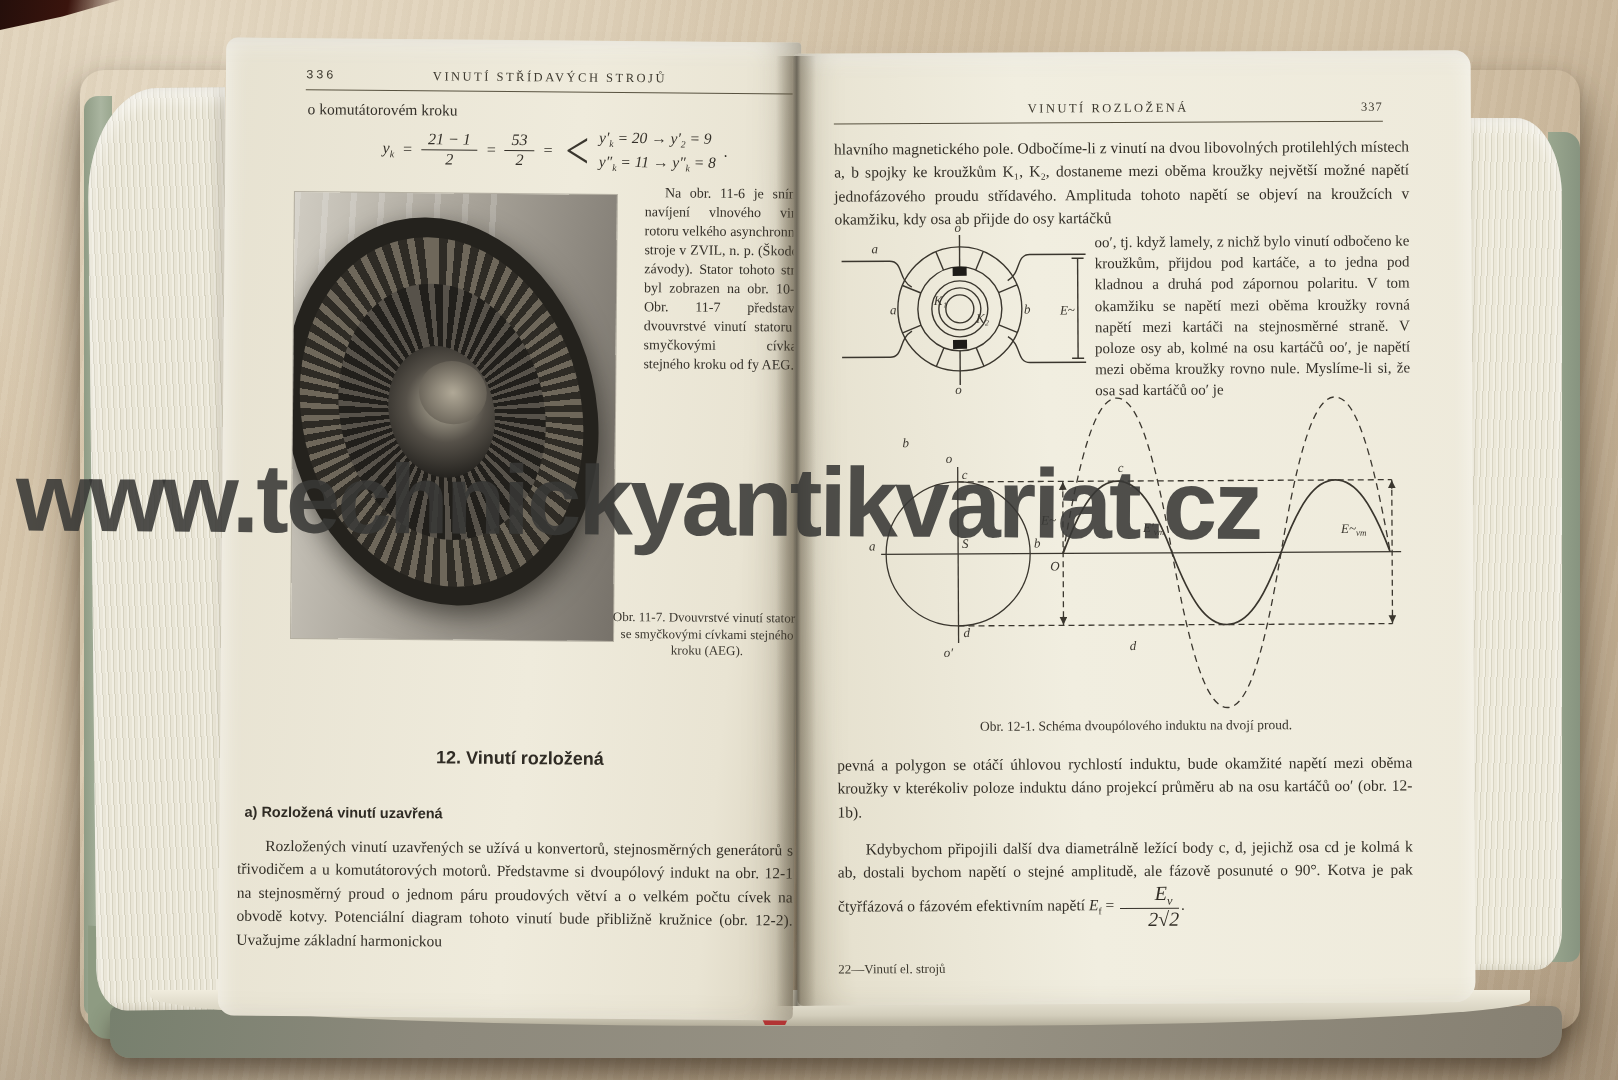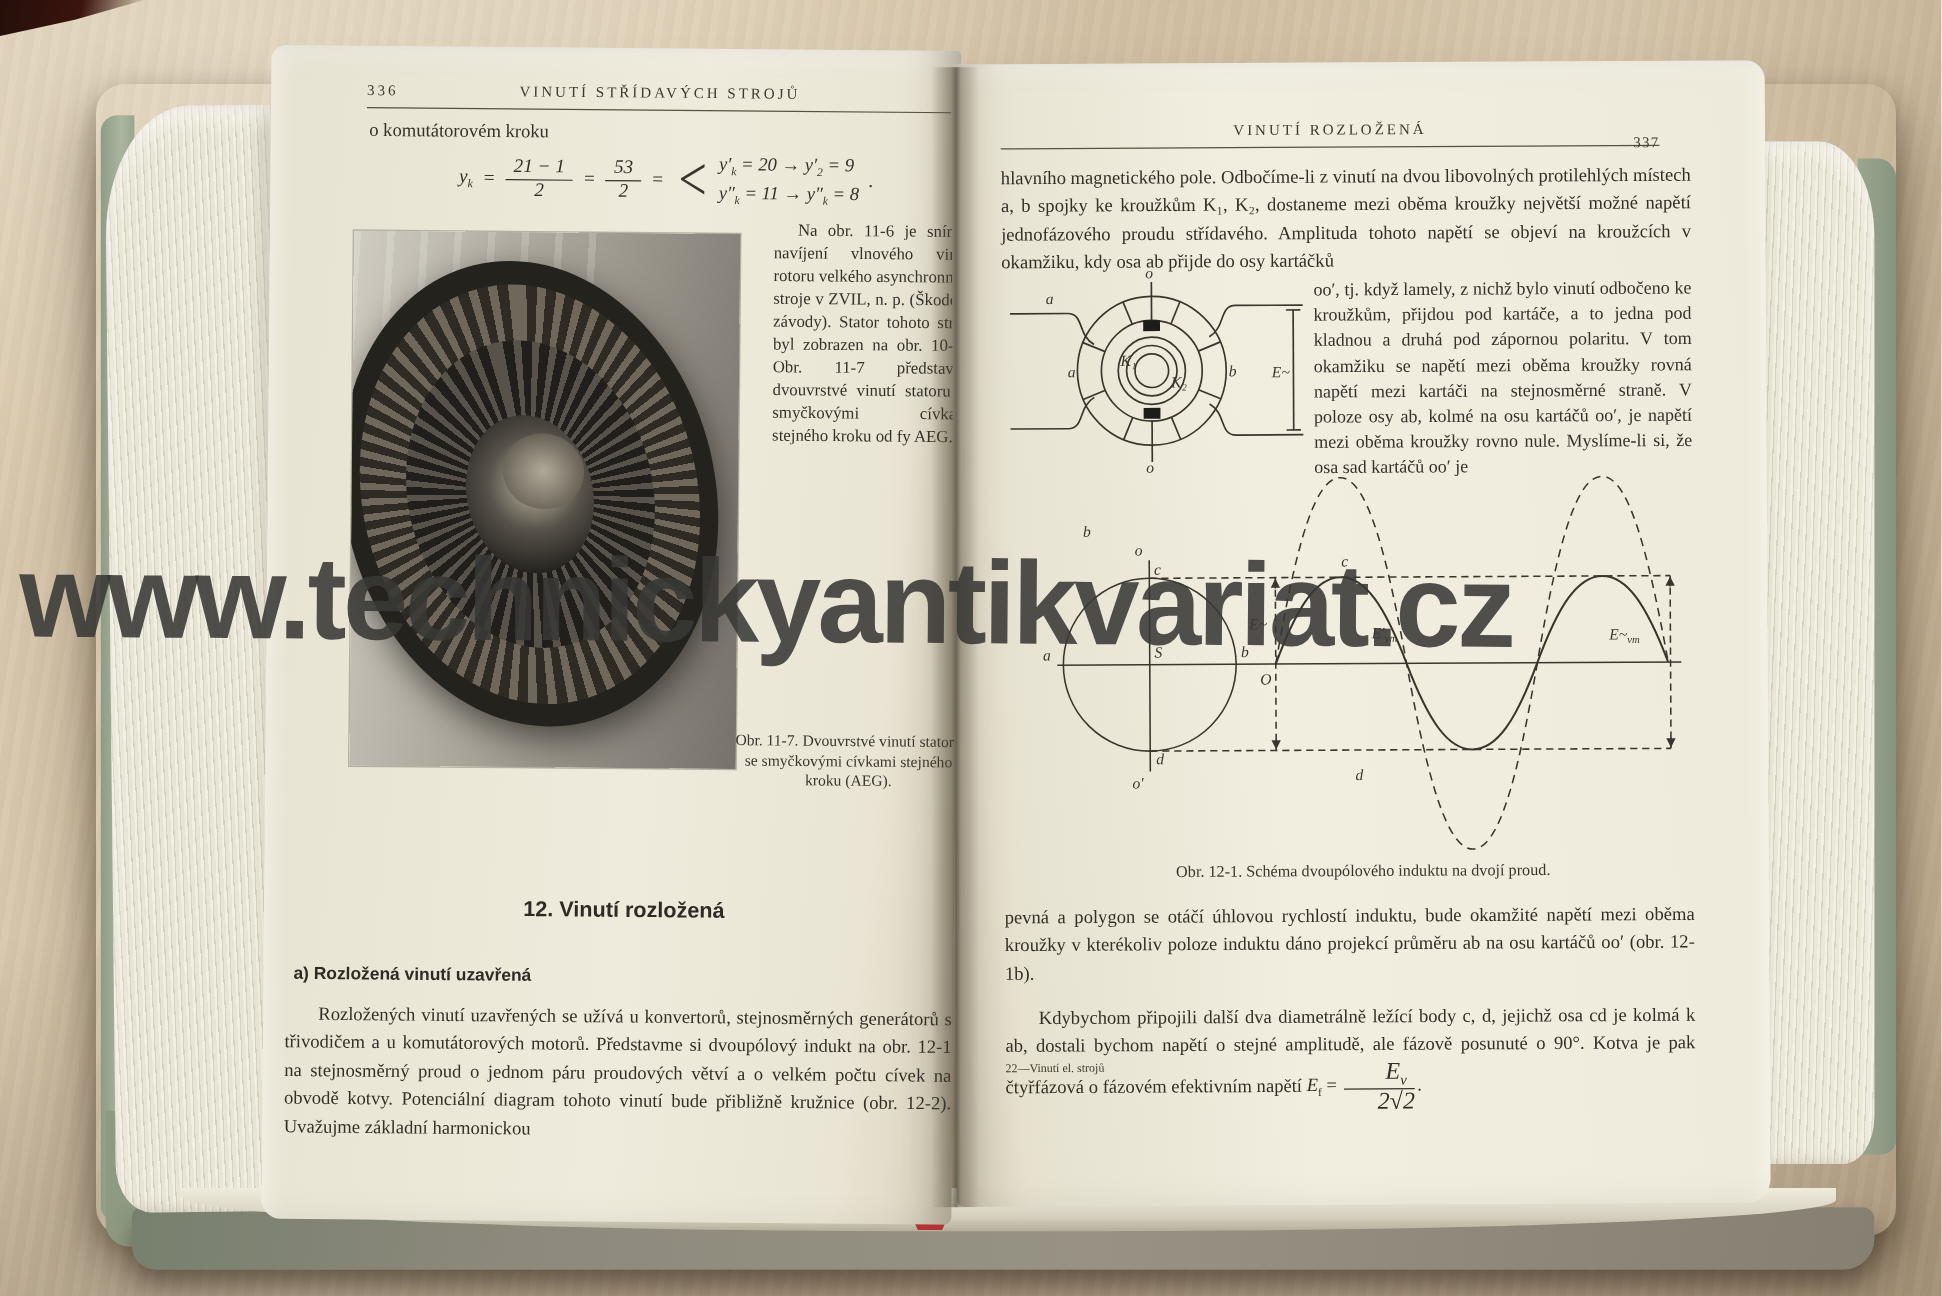--- a/index.html
+++ b/index.html
@@ -57,21 +57,21 @@
   
   .runhead{position:absolute;font-size:12.5px;letter-spacing:2.5px;color:#3d392f;
     border-bottom:1.2px solid #57513f;padding-bottom:6px;}
   .just{ text-align:justify;}
   .body-text{font-size:15.5px;line-height:23.4px;color:#332f27;}
   .indent{text-indent:28px;}
   i{font-style:italic;}
   sub{font-size:.62em;}
   
   .lp-head{left:80px;top:30px;width:488px;}
-  .lp-head .num{position:absolute;left:0;top:0;}
+  .lp-head .num{position:absolute;left:0;top:0;font-family:Liberation Mono, monospace;}
   .lp-head .ttl{display:block;text-align:center;}
   .lp-lead{position:absolute;left:82px;top:62px;font-size:15.5px;}
   .formula{position:absolute;left:120px;top:86px;width:420px;display:flex;
     align-items:center;justify-content:center;gap:8px;font-size:16px;font-style:italic;}
   .frac{display:inline-flex;flex-direction:column;text-align:center;line-height:1.15;}
   .frac .fn{border-bottom:1.3px solid #35312a;padding:0 7px;}
   .fbrace{font-style:normal;font-size:42px;font-weight:300;transform:scaleY(1.25);
     margin:0 2px 0 4px;color:#3a362e;}
   .cases{display:flex;flex-direction:column;gap:4px;font-size:15.5px;}
   .photo{position:absolute;left:70px;top:154px;width:322px;height:446px;overflow:hidden;
@@ -94,34 +94,34 @@
   .sans-b{font-family:"Liberation Sans",sans-serif;font-weight:bold;color:#2f2b24;}
   .lp-section{position:absolute;left:60px;top:708px;width:480px;text-align:center;font-size:18px;}
   .lp-sub{position:absolute;left:25px;top:766px;font-size:14.5px;}
   .lp-para{position:absolute;left:18px;top:796px;width:556px;}
   .lp-sidecol{position:absolute;left:420px;top:142px;width:168px;
     font-size:14px;line-height:19px;}
   .lp-sidecol .ind{text-indent:20px;}
   
   .rp-head{left:41px;top:49px;width:549px;}
   .rp-head .ttl{display:block;text-align:center;}
-  .rp-head .num{position:absolute;right:0;top:12px;letter-spacing:1px;}
+  .rp-head .num{position:absolute;right:0;top:0;letter-spacing:1px;}
   .rp-p1{position:absolute;left:41px;top:84px;width:575px;}
   .rp-diagA{position:absolute;left:44px;top:168px;width:252px;height:174px;}
   .rp-col2{position:absolute;left:301px;top:180px;width:315px;
     font-size:15px;line-height:21.2px;}
   .rp-figB{position:absolute;left:50px;top:338px;width:566px;height:334px;}
   .rp-figcap{position:absolute;left:110px;top:666px;width:460px;text-align:center;
     font-size:13.5px;color:#3a362e;}
   .rp-p3{position:absolute;left:41px;top:700px;width:575px;}
   .rp-p4{position:absolute;left:41px;top:784px;width:575px;}
   .ifrac{display:inline-flex;flex-direction:column;text-align:center;vertical-align:middle;
     line-height:1.05;font-size:20px;font-style:italic;margin:0 2px;}
   .ifrac .fn{border-bottom:1.1px solid #35312a;padding:0 4px;}
-  .rp-foot{position:absolute;left:41px;top:832px;font-size:10px;color:#3d392f;}
+  .rp-foot{position:absolute;left:41px;top:908px;font-size:13px;color:#3d392f;}
   .abs{position:absolute;}
   
   svg text{font-family:"Liberation Serif",serif;font-style:italic;fill:#3a362e;font-size:13px;}
   
   .watermark{position:absolute;left:16px;top:446px;width:1596px;white-space:nowrap;
     font-family:"Liberation Sans",sans-serif;font-weight:bold;font-size:98px;
     letter-spacing:-3px;color:rgba(56,56,54,.88);transform:rotate(.4deg);z-index:50;}
 </style>
 </head>
 <body>

